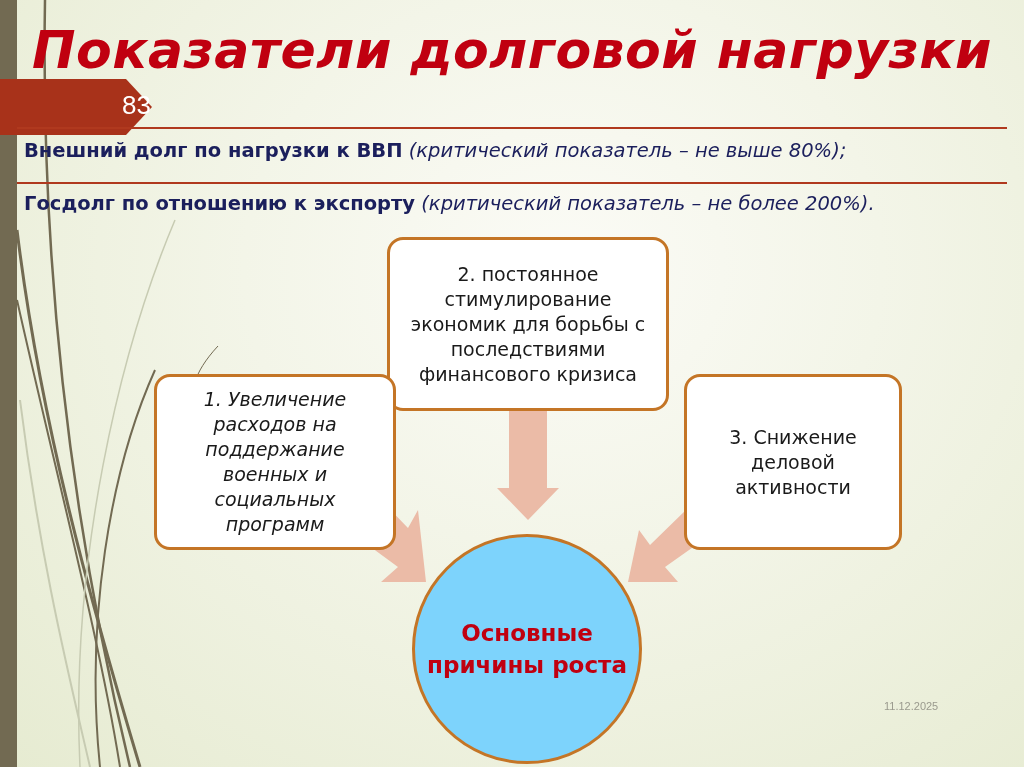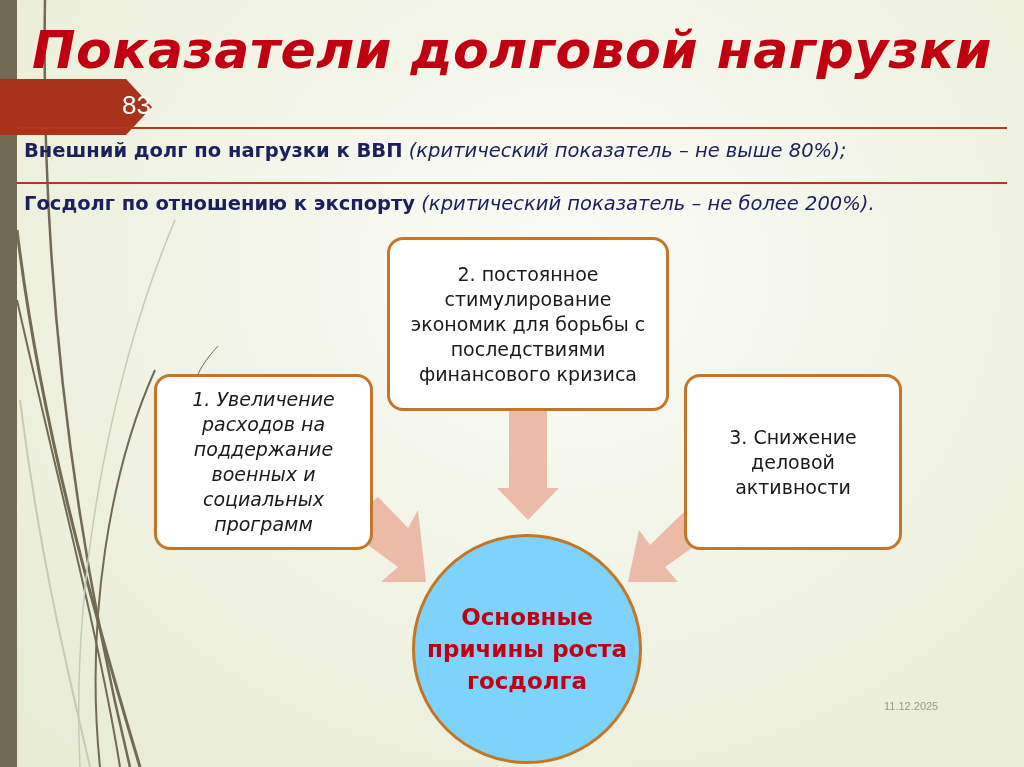--- a/index.html
+++ b/index.html
@@ -95,29 +95,28 @@
 
   <polygon points="350,520 378,497 408,528 418,510 426,582 381,582 398,567 368,545" fill="#ebbba7"></polygon>
 
   <polygon points="688,508 706,538 665,567 678,582 628,582 639,530 650,545" fill="#ebbba7"></polygon>
 </svg>
 
 <div class="box" style="left:387px; top:237px; width:282px; height:174px;">
   <span>2. постоянное стимулирование экономик для борьбы с последствиями финансового кризиса</span>
 </div>
 
-<div class="box" style="left:154px; top:374px; width:219px; height:176px;justify-content:flex-end;">
+<div class="box" style="left:154px; top:374px; width:242px; height:176px;justify-content:flex-end;">
   <span class="txt">1. Увеличение расходов на поддержание военных и социальных программ</span>
 </div>
 
 <div class="box" style="left:684px; top:374px; width:218px; height:176px; padding:0 28px;">
   <span>3. Снижение деловой активности</span>
 </div>
 
 <div class="circle">
   <div>
     <div>Основные</div>
     <div>причины роста</div>
-    <div>госдолга</div>
   </div>
 </div>
 
 <div class="date">11.12.2025</div>
 
 </body></html>

